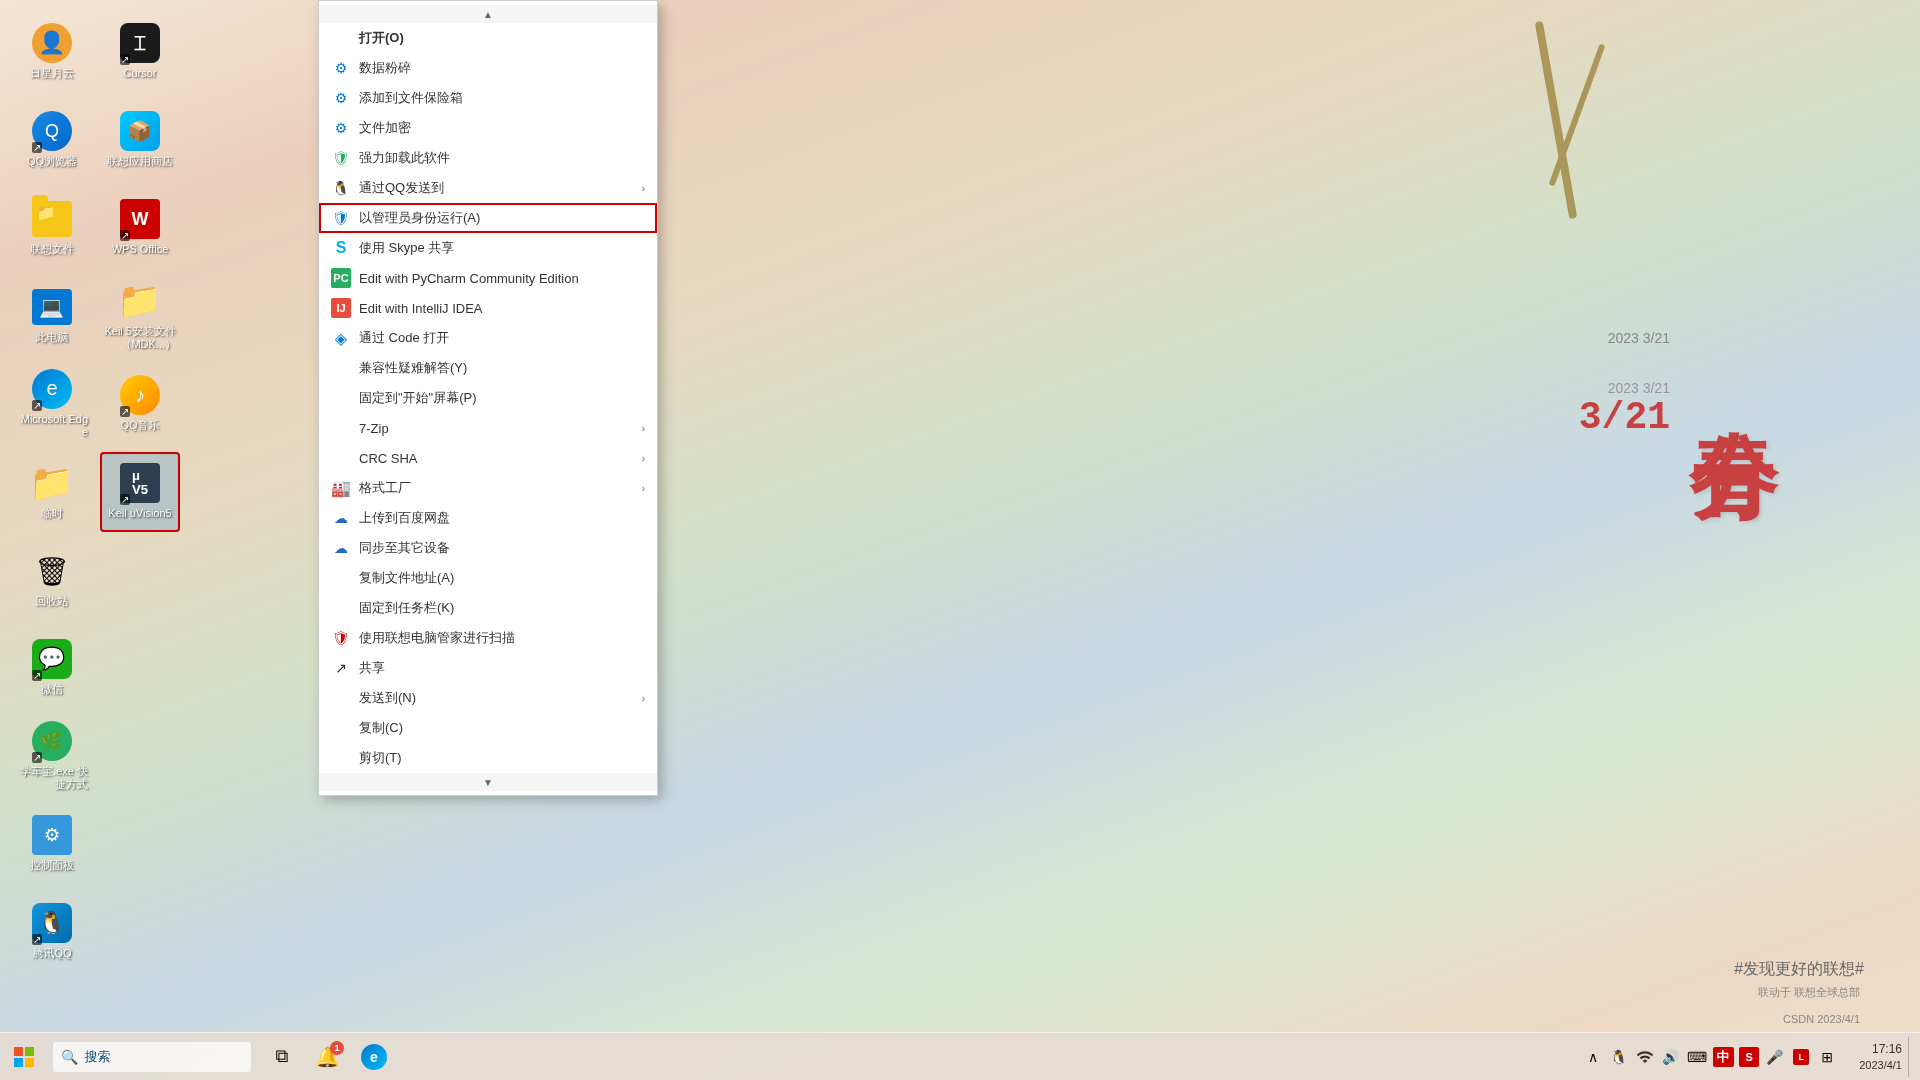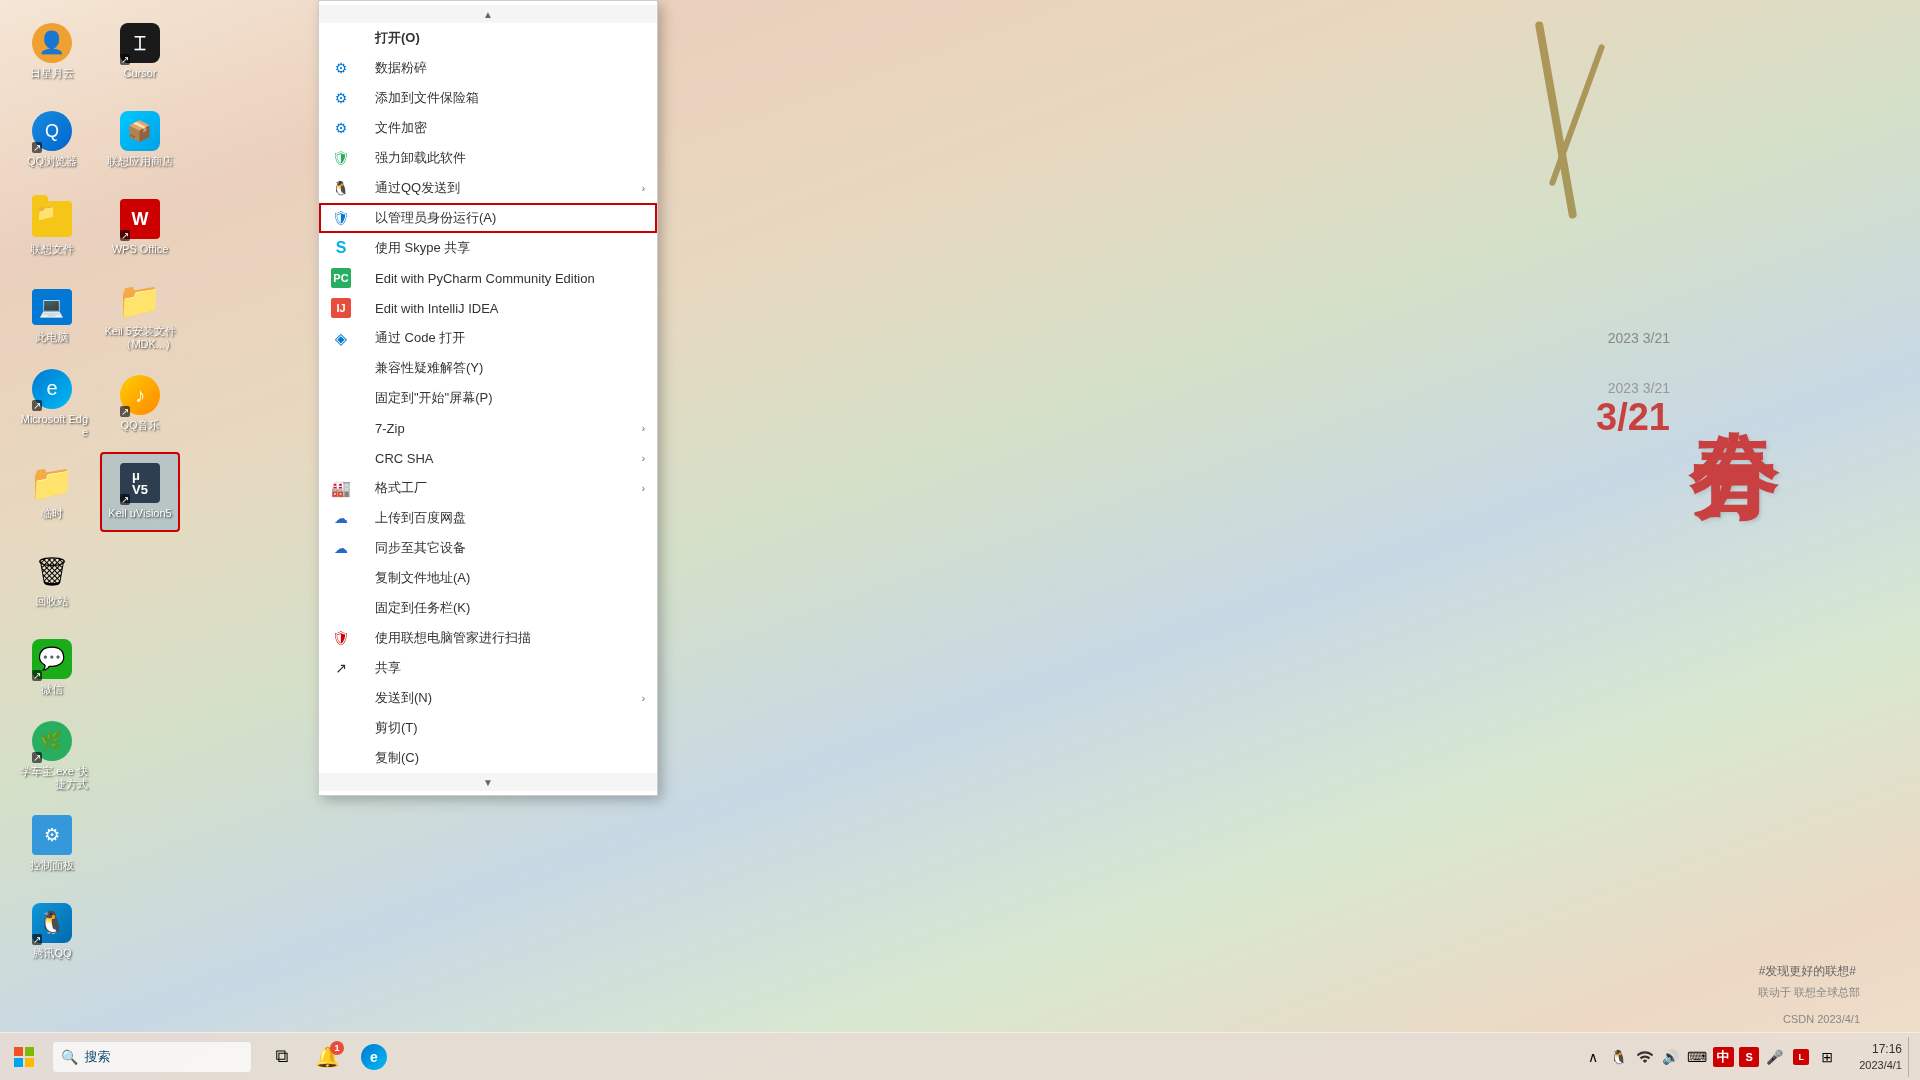--- a/index.html
+++ b/index.html
@@ -203,21 +203,21 @@
       cursor: pointer;
       font-size: 10px;
       color: #666;
     }
 
     .menu-item {
       display: flex;
       align-items: center;
       padding: 5px 12px;
       cursor: pointer;
-      gap: 24px;
+      gap: 8px;
       min-height: 28px;
       position: relative;
     }
 
     .menu-item.highlighted {
       background: #fff;
       outline: 2px solid #cc0000;
       outline-offset: -2px;
     }
 
@@ -267,25 +267,25 @@
   <div style="position:absolute;inset:0;background:linear-gradient(160deg, #f5e6d5 0%, #ead0bc 15%, #e8d8c0 30%, #d4e0c8 45%, #c8d8e4 60%, #d8e8d0 75%, #ecd8c4 90%, #f0e0cc 100%);"></div>
 
   <div style="position:absolute;top:0;right:300px;width:400px;height:300px;opacity:0.6;">
     <div style="position:absolute;top:20px;right:60px;width:8px;height:200px;background:#8B6914;border-radius:4px;transform:rotate(-10deg);"></div>
     <div style="position:absolute;top:40px;right:40px;width:6px;height:150px;background:#8B6914;border-radius:4px;transform:rotate(20deg);"></div>
   </div>
 
   <div style="position:absolute;right:140px;top:360px;color:#c84040;font-size:90px;font-weight:bold;font-family:serif;writing-mode:vertical-rl;text-shadow:2px 2px 4px rgba(0,0,0,0.1);line-height:1;">春分</div>
   <div style="position:absolute;right:250px;top:380px;color:#c84040;font-size:16px;text-align:right;">
     <div style="font-size:14px;color:#999;">2023 3/21</div>
-    <div style="font-size:38px;font-weight:bold;color:#c84040;">3/21</div>
+    <div style="font-size:38px;font-weight:bold;color:#c84040;font-family:Liberation Mono, monospace;">3/21</div>
   </div>
   <div style="position:absolute;right:250px;top:330px;font-size:14px;color:#888;">2023 3/21</div>
 
-  <div style="position:absolute;bottom:100px;right:64px;font-size:12px;color:#666;">#发现更好的联想#</div>
+  <div style="position:absolute;bottom:100px;right:56px;font-size:16px;color:#666;">#发现更好的联想#</div>
   <div style="position:absolute;bottom:80px;right:60px;font-size:11px;color:#888;">联动于 联想全球总部</div>
 
   <div style="position:absolute;bottom:55px;right:60px;font-size:11px;color:#888;">CSDN 2023/4/1</div>
 </div>
 
 <div class="desktop-icons">
 
   <div class="desktop-icon">
     <div class="icon-img">
       <div class="icon-user">👤</div>
@@ -540,26 +540,26 @@
 
 
   <div class="menu-item">
     <div class="menu-icon"></div>
     <span class="menu-label">发送到(N)</span>
     <span class="menu-arrow">›</span>
   </div>
 
   <div class="menu-item">
     <div class="menu-icon"></div>
+    <span class="menu-label">复制(C)</span>
+  </div>
+
+  <div class="menu-item">
+    <div class="menu-icon"></div>
     <span class="menu-label">剪切(T)</span>
-  </div>
-
-  <div class="menu-item">
-    <div class="menu-icon"></div>
-    <span class="menu-label">复制(C)</span>
   </div>
 
   <div class="context-menu-scroll-btn">▼</div>
 </div>
 
 <div class="taskbar">
 
   <div class="taskbar-start">
     <svg class="windows-icon" viewBox="0 0 24 24" fill="none">
       <rect x="2" y="2" width="9" height="9" fill="#f25022"></rect>

